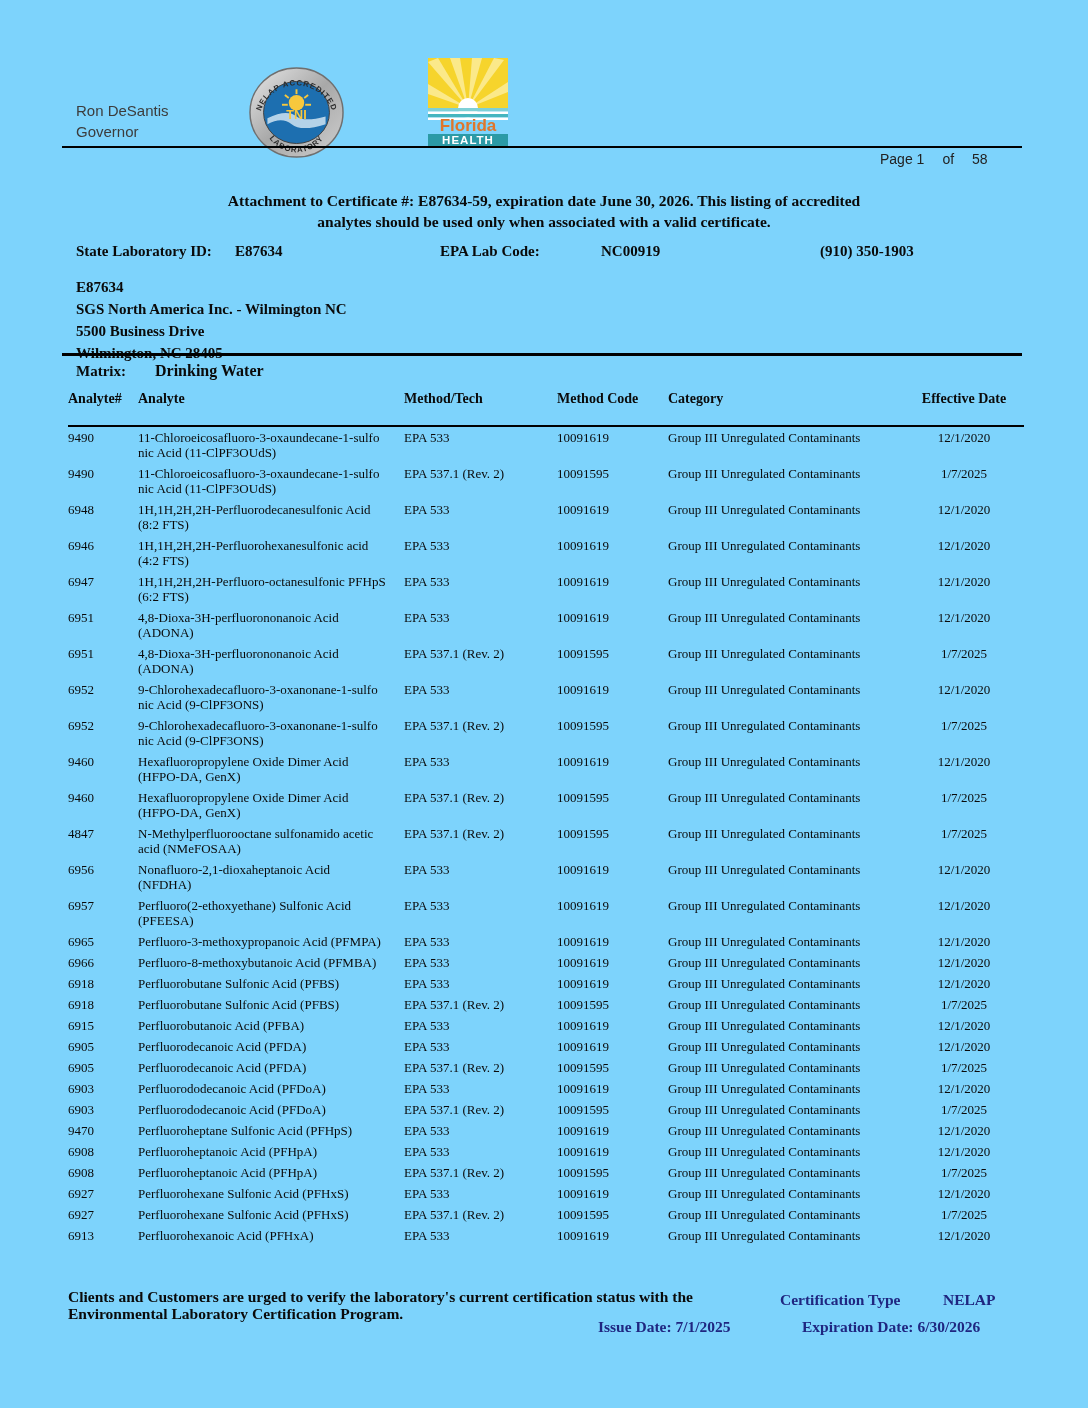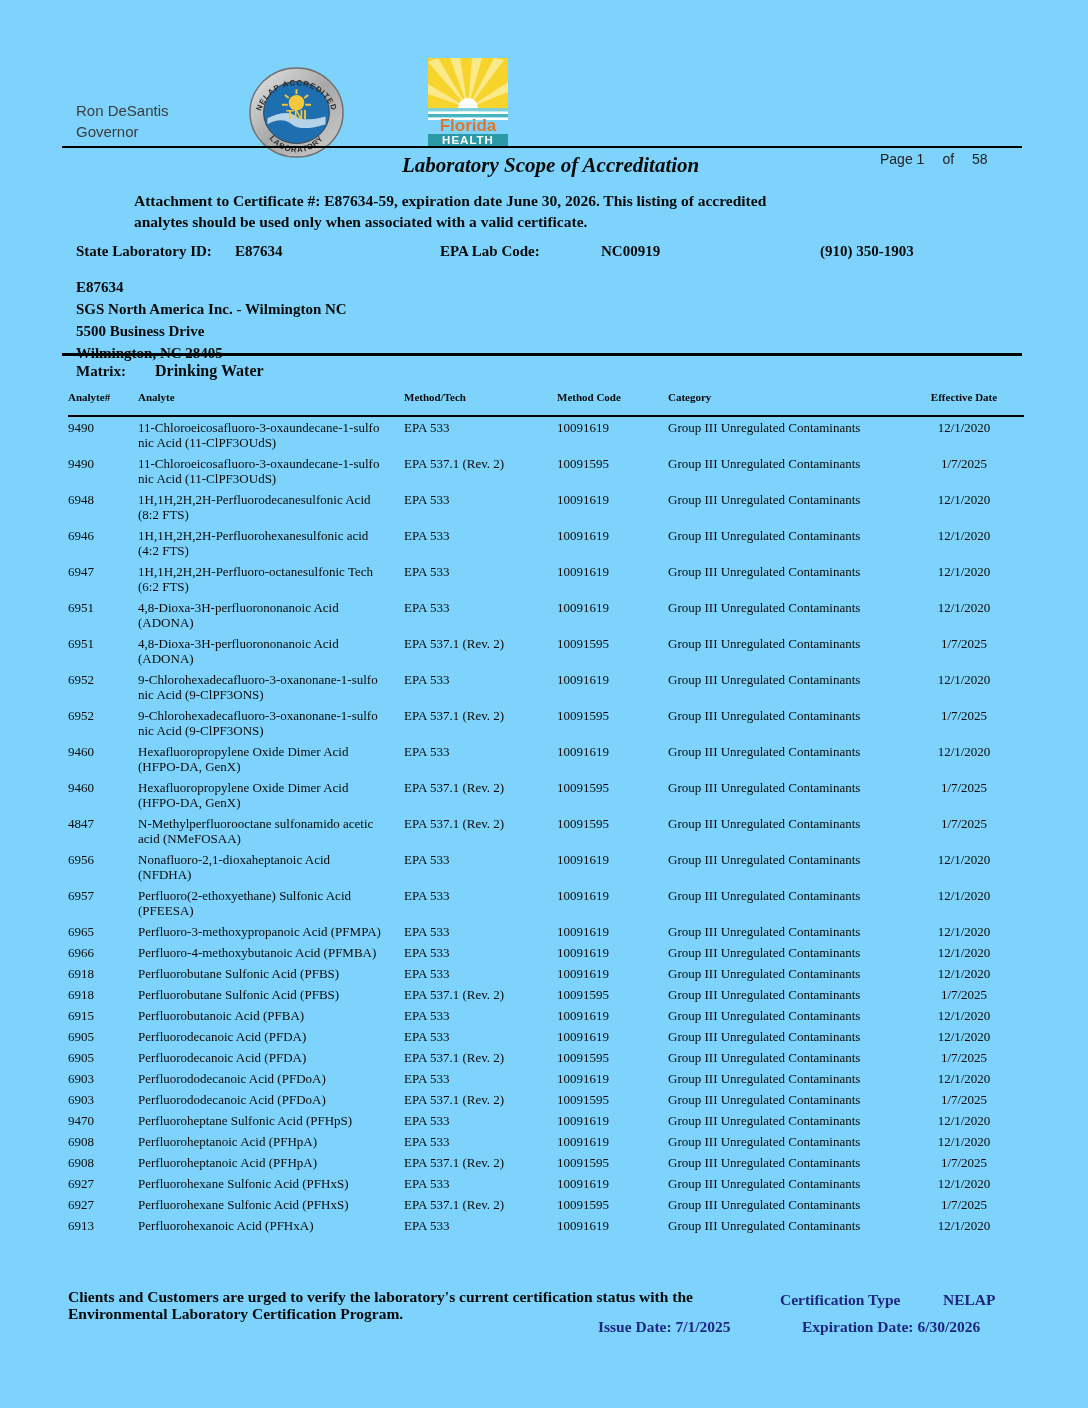--- a/index.html
+++ b/index.html
@@ -7,31 +7,31 @@
         font-family:"Liberation Serif",serif;color:#0a0a0a;overflow:hidden;margin:0 auto;}
   .abs{position:absolute;}
   
   .gov{left:76px;top:100px;font-family:"Liberation Sans",sans-serif;font-size:15px;color:#3c3c3c;line-height:21px;}
   .seal-wrap{left:248px;top:66px;}
   .fl-wrap{left:428px;top:58px;}
   .rule-top{left:62px;top:146px;width:960px;border-top:2px solid #000;}
   .doc-title{left:402px;top:153px;font-size:21px;font-weight:bold;font-style:italic;}
   .page-info{left:880px;top:151px;font-family:"Liberation Sans",sans-serif;font-size:14px;color:#222;}
   .page-info span{margin-right:18px;}
-  .cert-note{left:134px;top:190px;width:820px;text-align:left;font-weight:bold;font-size:15.5px;line-height:21px;white-space:pre-line;}
+  .cert-note{left:134px;top:190px;width:820px;text-align:center;font-weight:bold;font-size:15.5px;line-height:21px;white-space:pre-line;}
   
   .lab-row{top:243px;font-size:15px;font-weight:bold;}
   .l-idlabel{left:76px;} .l-idval{left:235px;} .l-epalabel{left:440px;} .l-epaval{left:601px;} .l-phone{left:820px;}
   .addr{left:76px;top:276px;font-size:15px;font-weight:bold;line-height:22px;white-space:pre-line;}
   .rule-mid{left:62px;top:353px;width:960px;border-top:3px solid #000;}
   .matrix-label{left:76px;top:363px;font-size:15px;font-weight:bold;}
   .matrix-value{left:155px;top:362px;font-size:16px;font-weight:bold;}
   
   .tbl{left:68px;top:388px;width:956px;border-collapse:collapse;table-layout:fixed;}
-  .tbl th{font-size:11px;font-weight:bold;text-align:left;padding:3px 0 12px 0;border-bottom:2px solid #000;}
+  .tbl th{font-size:14px;font-weight:bold;text-align:left;padding:3px 0 18px 0;border-bottom:2px solid #000;}
   .tbl td{font-size:13px;line-height:15px;vertical-align:top;padding:3px 0 3px 0;}
   .c0{width:70px;} .c1{width:266px;} .c2{width:153px;} .c3{width:111px;} .c4{width:236px;} .c5{width:120px;}
   td.analyte{white-space:pre;overflow:visible;}
   th.date,td.date{text-align:center;}
   
   .foot-notice{left:68px;top:1288px;width:700px;font-size:15.5px;font-weight:bold;line-height:17px;}
   .navy{color:#1f2680;font-weight:bold;font-size:15.5px;}
   .f-ctlabel{left:780px;top:1291px;text-align:center;}
   .f-ctval{left:943px;top:1291px;}
   .f-issue{left:598px;top:1318px;}
@@ -96,21 +96,20 @@
       <rect x="0" y="56" width="80" height="3.5" fill="#45b5bf"></rect>
       <rect x="0" y="59.5" width="80" height="2.5" fill="#ffffff"></rect>
       <text x="40" y="73" text-anchor="middle" font-family="Liberation Sans, sans-serif" font-size="17" font-weight="bold" fill="#e0762a">Florida</text>
       <rect x="0" y="76" width="80" height="12" fill="#2b9aa6"></rect>
       <text x="40" y="86" text-anchor="middle" font-family="Liberation Sans, sans-serif" font-size="11.5" font-weight="bold" fill="#ffffff" letter-spacing="1">HEALTH</text>
     </svg>
   </div>
 
   <div class="abs rule-top"></div>
 
-  <div class="abs doc-title">Laboratory Scope of Accreditation</div>
   <div class="abs page-info">
     <span>Page 1</span><span>of</span><span>58</span>
   </div>
 
   <div class="abs cert-note">Attachment to Certificate #: E87634-59, expiration date June 30, 2026.  This listing of accredited
 analytes should be used only when associated with a valid certificate.</div>
 
   <div class="abs lab-row l-idlabel">State Laboratory ID:</div>
   <div class="abs lab-row l-idval">E87634</div>
   <div class="abs lab-row l-epalabel">EPA Lab Code:</div>
@@ -183,21 +182,21 @@
           <td class="analyte">1H,1H,2H,2H-Perfluorohexanesulfonic acid
 (4:2 FTS)</td>
           <td>EPA 533</td>
           <td>10091619</td>
           <td>Group III Unregulated Contaminants</td>
           <td class="date">12/1/2020</td>
         </tr>
 
         <tr>
           <td>6947</td>
-          <td class="analyte">1H,1H,2H,2H-Perfluoro-octanesulfonic Tech
+          <td class="analyte">1H,1H,2H,2H-Perfluoro-octanesulfonic PFHpS
 (6:2 FTS)</td>
           <td>EPA 533</td>
           <td>10091619</td>
           <td>Group III Unregulated Contaminants</td>
           <td class="date">12/1/2020</td>
         </tr>
 
         <tr>
           <td>6951</td>
           <td class="analyte">4,8-Dioxa-3H-perfluorononanoic Acid
@@ -293,21 +292,21 @@
           <td>6965</td>
           <td class="analyte">Perfluoro-3-methoxypropanoic Acid (PFMPA)</td>
           <td>EPA 533</td>
           <td>10091619</td>
           <td>Group III Unregulated Contaminants</td>
           <td class="date">12/1/2020</td>
         </tr>
 
         <tr>
           <td>6966</td>
-          <td class="analyte">Perfluoro-4-methoxybutanoic Acid (PFMBA)</td>
+          <td class="analyte">Perfluoro-8-methoxybutanoic Acid (PFMBA)</td>
           <td>EPA 533</td>
           <td>10091619</td>
           <td>Group III Unregulated Contaminants</td>
           <td class="date">12/1/2020</td>
         </tr>
 
         <tr>
           <td>6918</td>
           <td class="analyte">Perfluorobutane Sulfonic Acid (PFBS)</td>
           <td>EPA 533</td>

